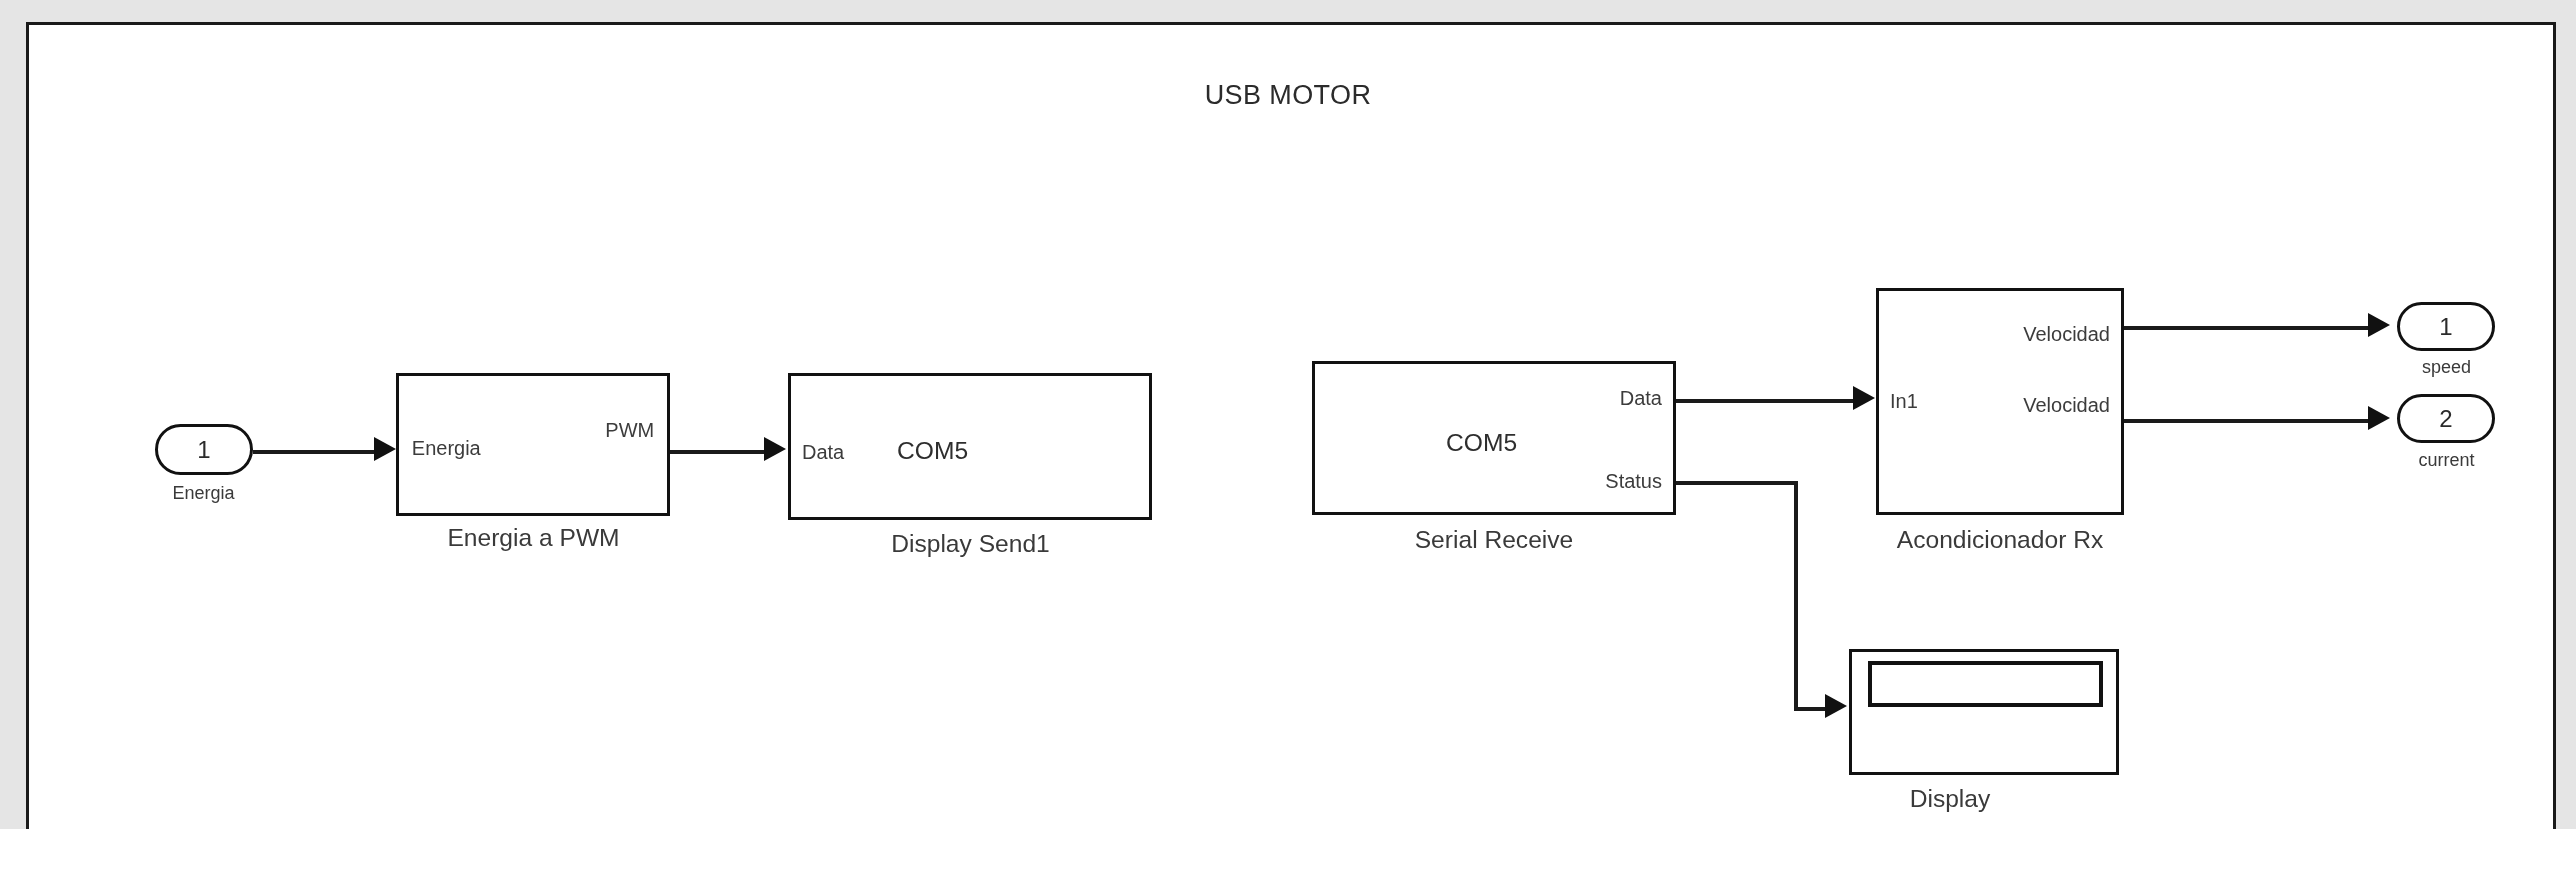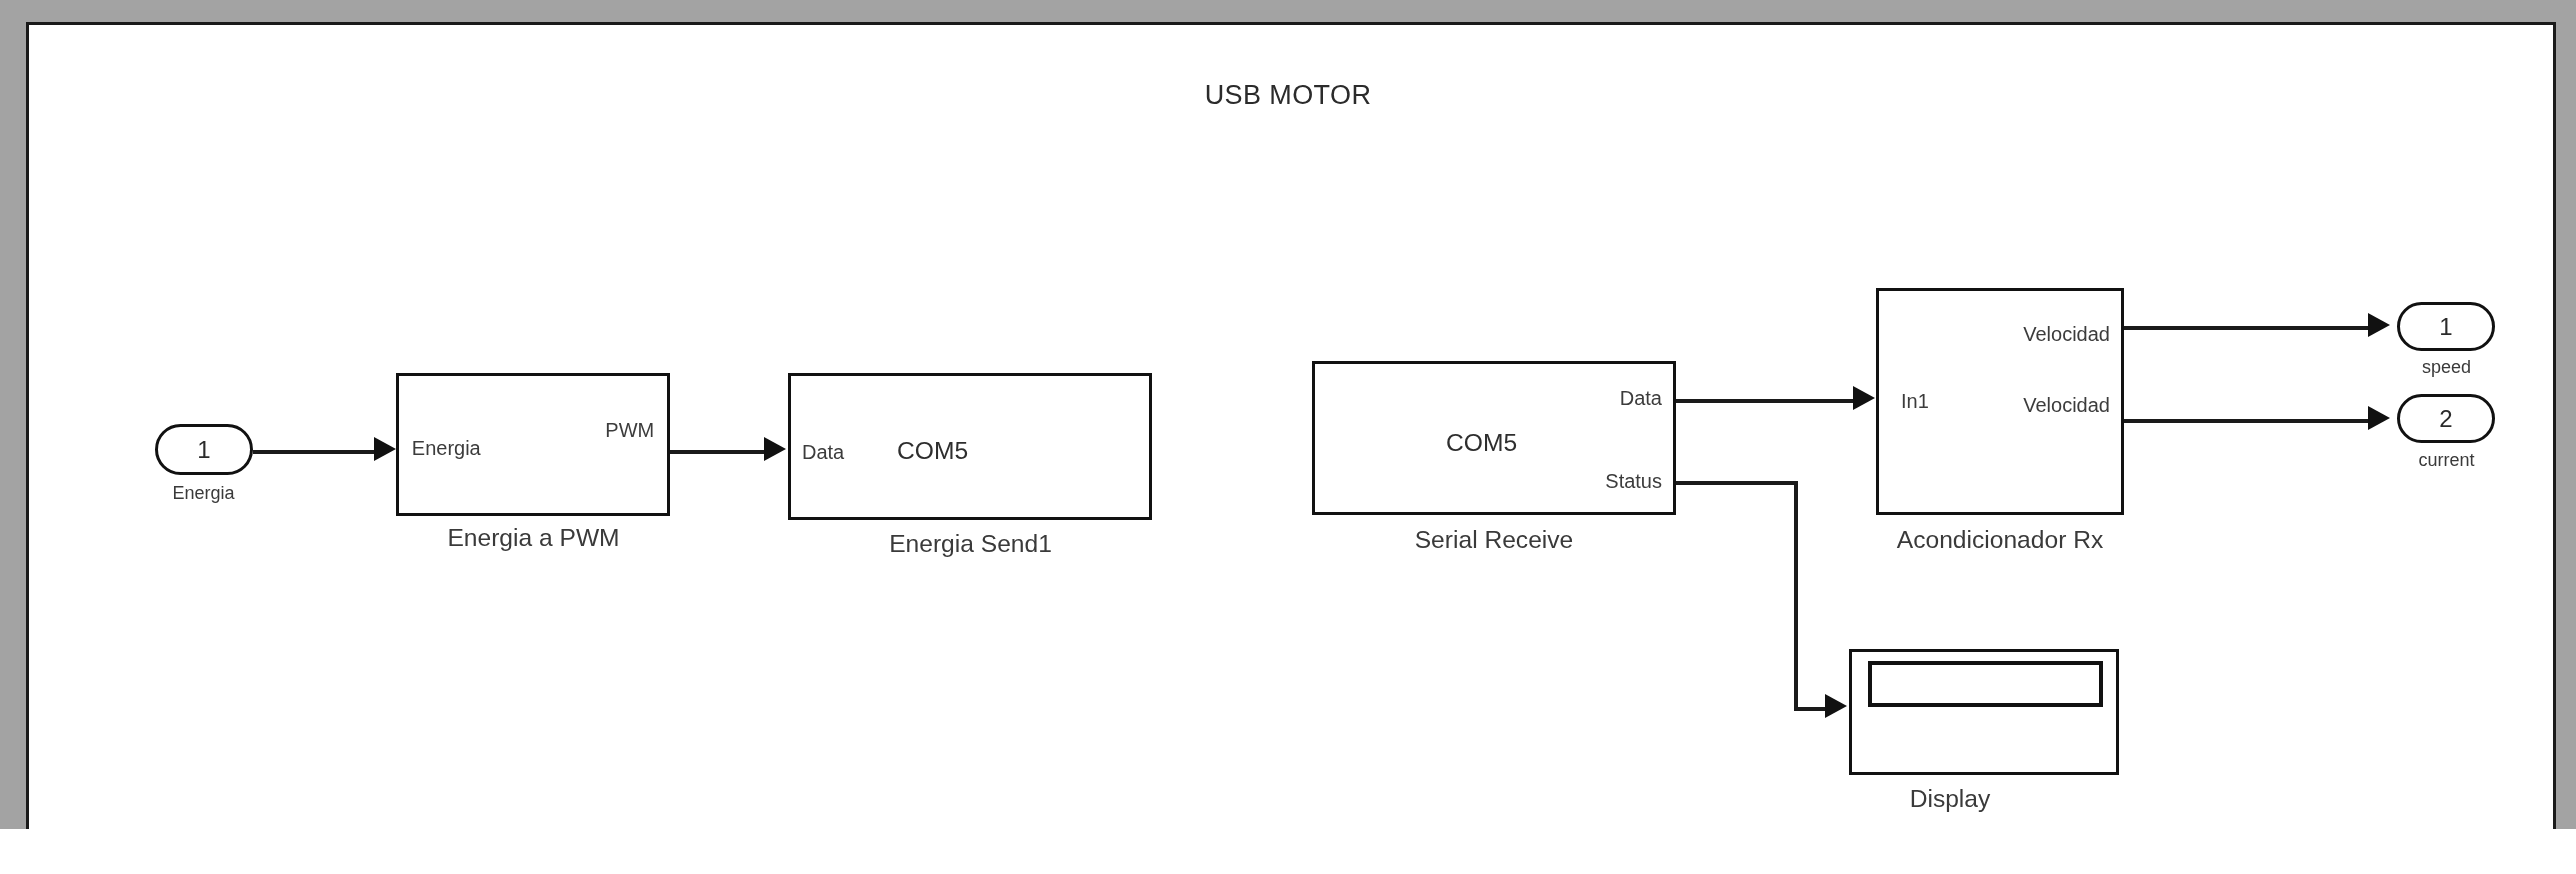--- a/index.html
+++ b/index.html
@@ -9,21 +9,21 @@
     background: #ffffff;
   }
   body {
     font-family: "Liberation Sans", sans-serif;
     -webkit-font-smoothing: antialiased;
   }
   #canvas {
     position: relative;
     width: 2576px;
     height: 829px;
-    background: #a3a3a3;
+    background: #e5e5e5;
     overflow: hidden;
   }
   
   #model-frame {
     position: absolute;
     left: 25.5px;
     top: 22px;
     width: 2530px;
     height: 825px;
     border: 3.6px solid #1a1a1a;
@@ -145,39 +145,39 @@
   </div>
   <div class="block-caption" style="left:378px; top:524px; width:311px;">Energia a PWM</div>
 
   <div class="wire-h" style="left:670px; top:450px; width:96px;"></div>
   <div class="arrow-right" style="left:764px; top:437px;"></div>
 
   <div class="block" style="left:788px; top:373px; width:364px; height:147px;">
     <span class="port-label" style="left:11px; top:66px;">Data</span>
     <span class="center-label" style="left:106px; top:63px;">COM5</span>
   </div>
-  <div class="block-caption" style="left:802px; top:530px; width:337px;">Energia Send1</div>
+  <div class="block-caption" style="left:802px; top:530px; width:337px;">Display Send1</div>
 
   <div class="block" style="left:1312px; top:361px; width:364px; height:154px;">
     <span class="center-label" style="left:131px; top:67px;">COM5</span>
     <span class="port-label right" style="right:11px; top:24px;">Data</span>
     <span class="port-label right" style="right:11px; top:107px;">Status</span>
   </div>
   <div class="block-caption" style="left:1312px; top:526px; width:364px;">Serial Receive</div>
 
   <div class="wire-h" style="left:1676px; top:399px; width:179px;"></div>
   <div class="arrow-right" style="left:1853px; top:386px;"></div>
 
   <div class="wire-h" style="left:1676px; top:481px; width:120px;"></div>
   <div class="wire-v" style="left:1794px; top:481px; height:228px;"></div>
   <div class="wire-h" style="left:1794px; top:707px; width:33px;"></div>
   <div class="arrow-right" style="left:1825px; top:694px;"></div>
 
   <div class="block" style="left:1876px; top:288px; width:248px; height:227px;">
-    <span class="port-label" style="left:22px; top:100px;text-align:center;">In1</span>
+    <span class="port-label" style="left:11px; top:100px;text-align:center;">In1</span>
     <span class="port-label right" style="right:11px; top:33px;">Velocidad</span>
     <span class="port-label right" style="right:11px; top:104px;">Velocidad</span>
   </div>
   <div class="block-caption" style="left:1845px; top:526px; width:310px;">Acondicionador Rx</div>
 
   <div class="wire-h" style="left:2124px; top:326px; width:246px;"></div>
   <div class="arrow-right" style="left:2368px; top:313px;"></div>
 
   <div class="wire-h" style="left:2124px; top:419px; width:246px;"></div>
   <div class="arrow-right" style="left:2368px; top:406px;"></div>

